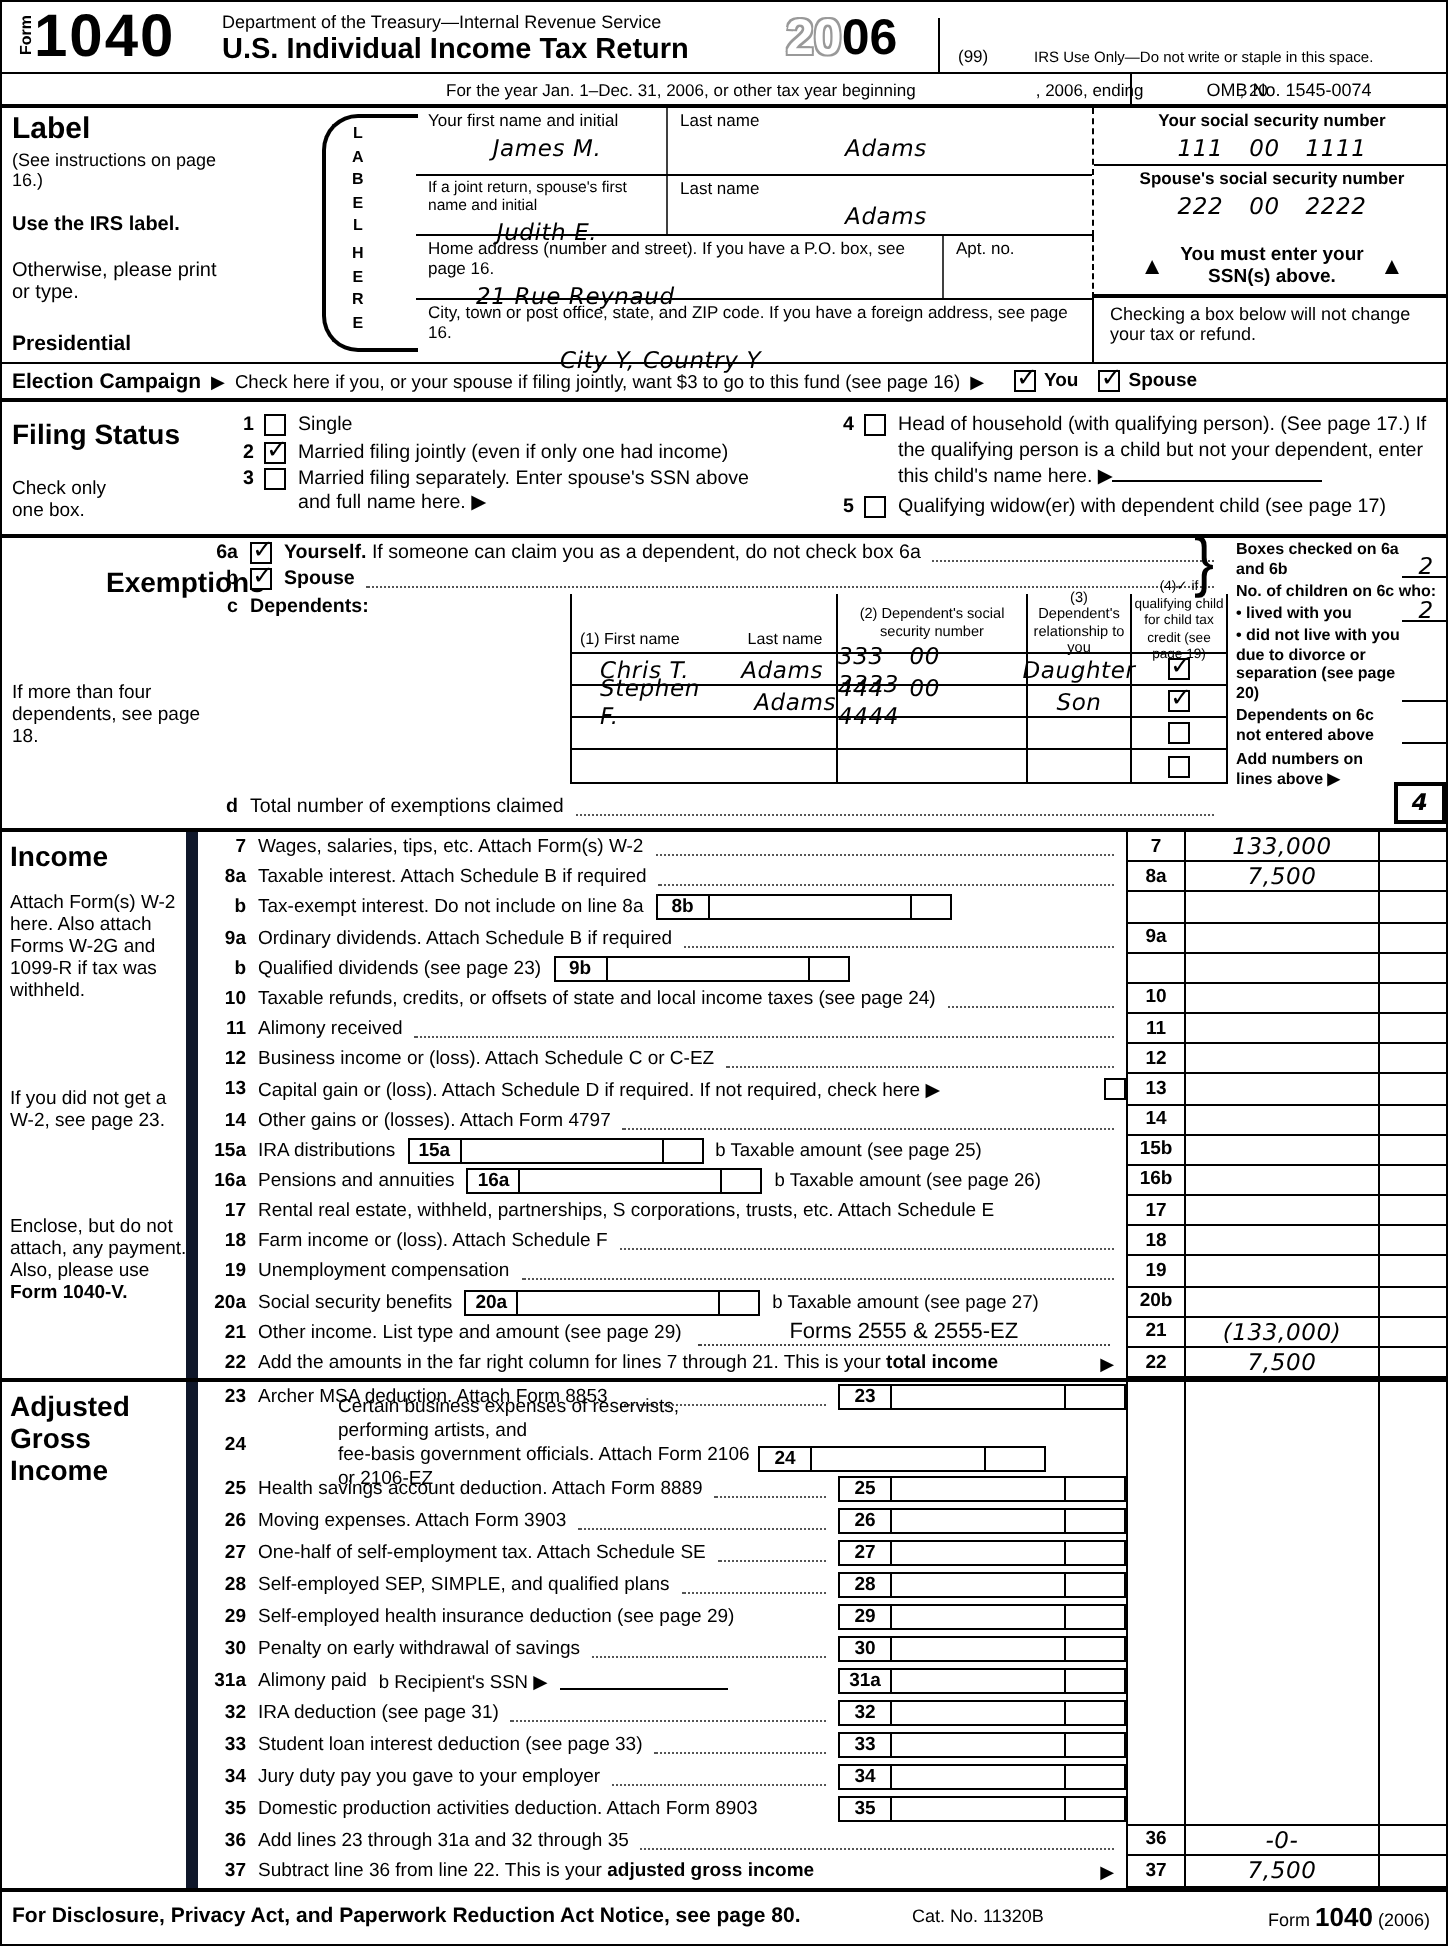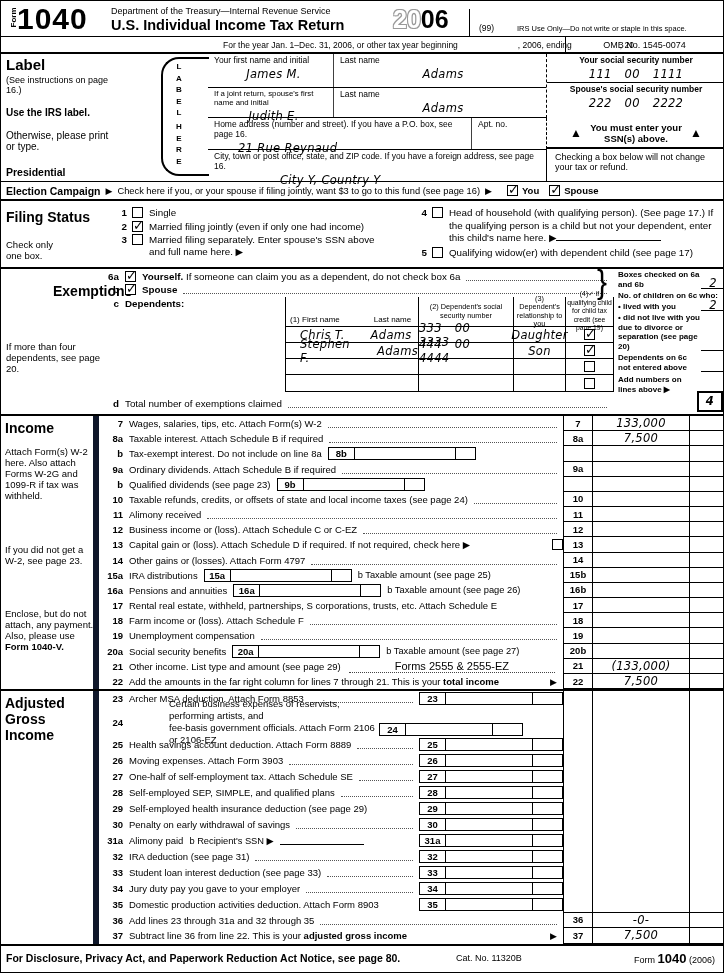--- a/index.html
+++ b/index.html
@@ -286,21 +286,21 @@
             <span class="ln">5</span>
             <span class="cb"></span>
             <span class="olab" style="line-height: 12.5px;"><span>Qualifying widow(er) with dependent child (see page 17)</span></span>
           </div>
         </div>
     </div>
   </div>
 
   <div class="section ex">
     <div class="sec-title ex-title">Exemptions</div>
-    <div class="ex-note">If more than four dependents, see page 20.</div>
+    <div class="ex-note">If more than four dependents, see page 18.</div>
 
     <div class="exrow" style="top:2px">
       <span class="ln">6a</span>
       <span class="cb checked"></span>
       <span class="b">Yourself.</span>&nbsp;
       <span>If someone can claim you as a dependent, do not check box 6a</span>
       <span class="lead"></span>
     </div>
     <div class="exrow" style="top:15px">
       <span class="ln">b</span>

